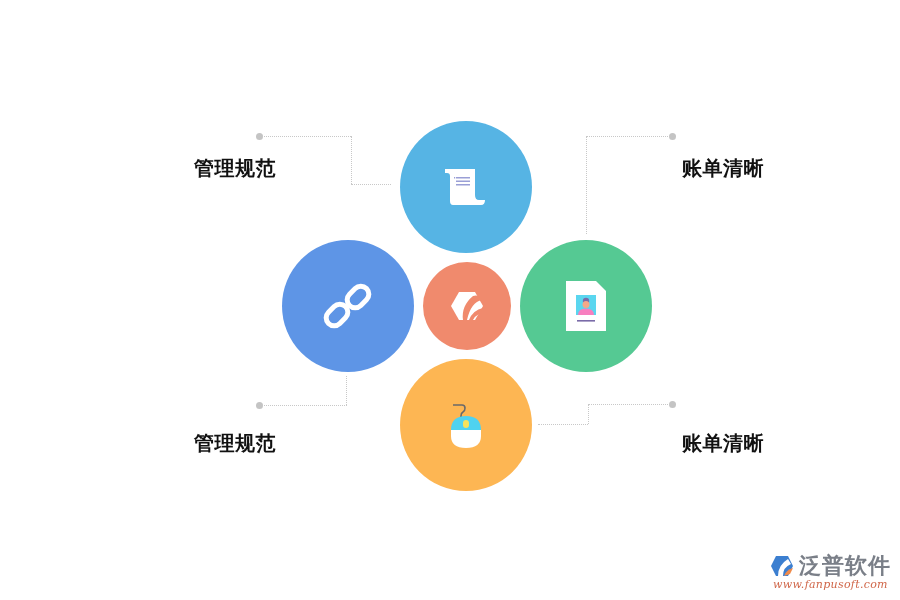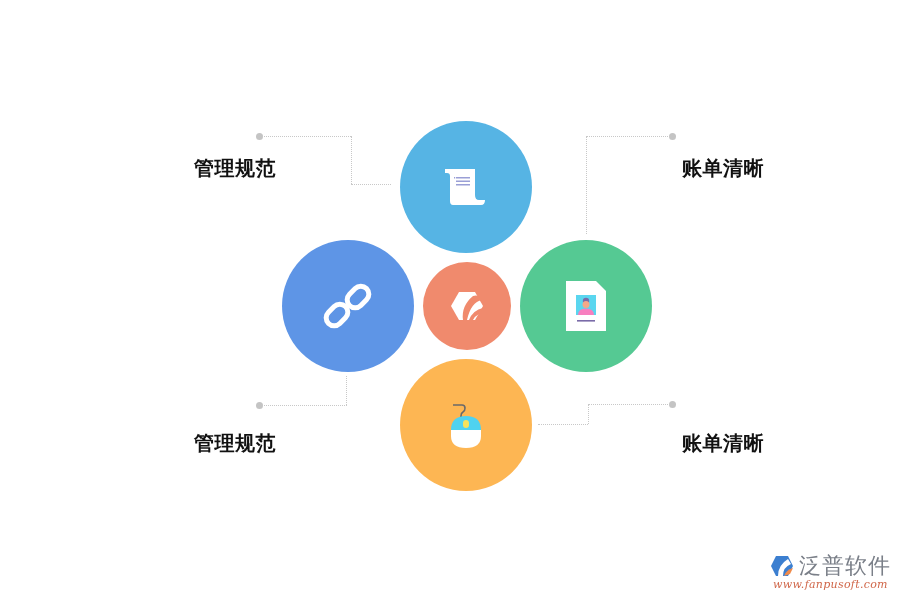--- a/index.html
+++ b/index.html
@@ -32,21 +32,21 @@
       background: #c4c4c4;
     }
     .hline { position: absolute; height: 0; border-top: 1px dotted #c8c8c8; }
     .vline { position: absolute; width: 0; border-left: 1px dotted #c8c8c8; }
 
     .logo {
       position: absolute; left: 770px; top: 553px; width: 125px; height: 40px;
     }
     .logo-row { display: flex; align-items: center; }
     .logo-text {
-      font-size: 22px; color: #7a7f88; font-weight: normal; letter-spacing: 1px;
+      font-size: 22px; color: #7a7f88; font-weight: bold; letter-spacing: 1px;
       font-family: "DejaVu Sans", sans-serif; margin-left: 5px; line-height: 26px;
     }
     .logo-url {
       font-family: "DejaVu Serif", serif; font-size: 11px; color: #d0674a;
       letter-spacing: 0.3px; margin-top: -1px; margin-left: 3px; font-style: italic;
     }
   </style>
 </head>
 <body>
 

